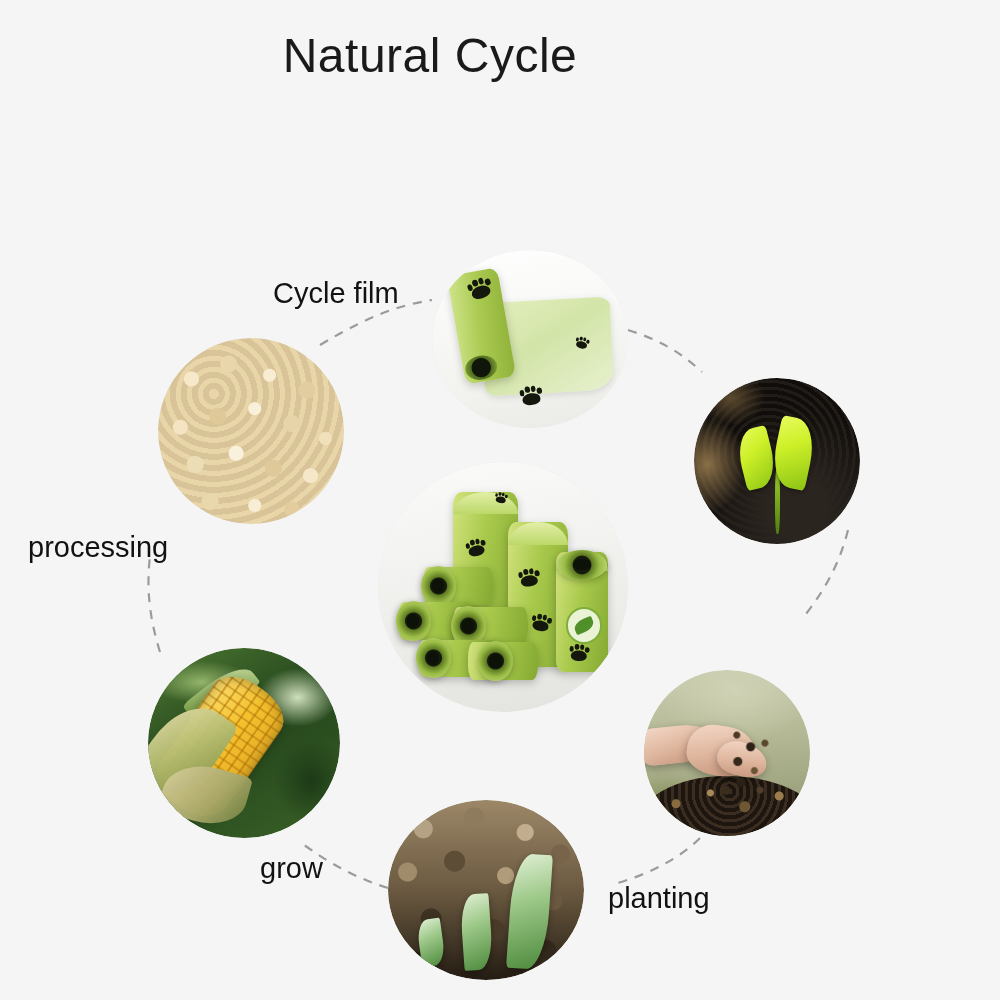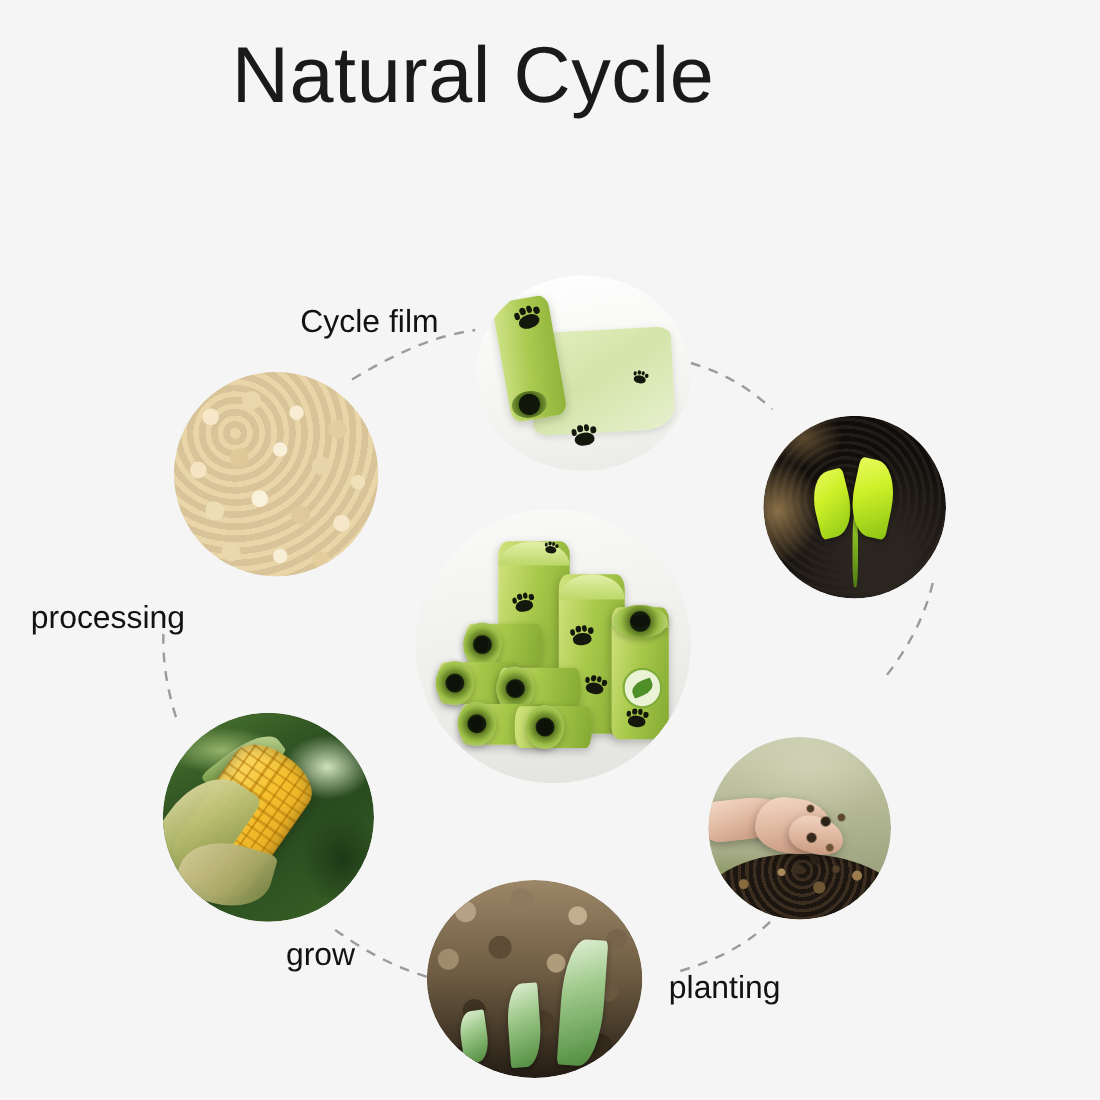--- a/index.html
+++ b/index.html
@@ -21,21 +21,21 @@
     background: #f5f5f5;
   }
 
   
   .title {
     position: absolute;
     top: 30px;
     left: 0;
     width: 860px;
     text-align: center;
-    font-size: 72px;
+    font-size: 48px;
     font-weight: 400;
     letter-spacing: 0.5px;
     color: #1a1a1a;
     line-height: 1.1;
   }
   .subtitle {
     position: absolute;
     top: 132px;
     left: 0;
     width: 1000px;
@@ -549,15 +549,15 @@
       <div class="corn-husk h1"></div>
       <div class="corn-husk h2"></div>
     </div>
   </div>
   <div class="node-label" style="left:260px; top:852px;">grow</div>
 
   <div class="node" style="left:158px; top:338px; width:186px; height:186px;">
     <div class="dash-ring"></div>
     <div class="photo fill-pellets"></div>
   </div>
-  <div class="node-label" style="left:28px; top:546px;">processing</div>
+  <div class="node-label" style="left:28px; top:531px;">processing</div>
 
 </div>
 
 </body></html>

